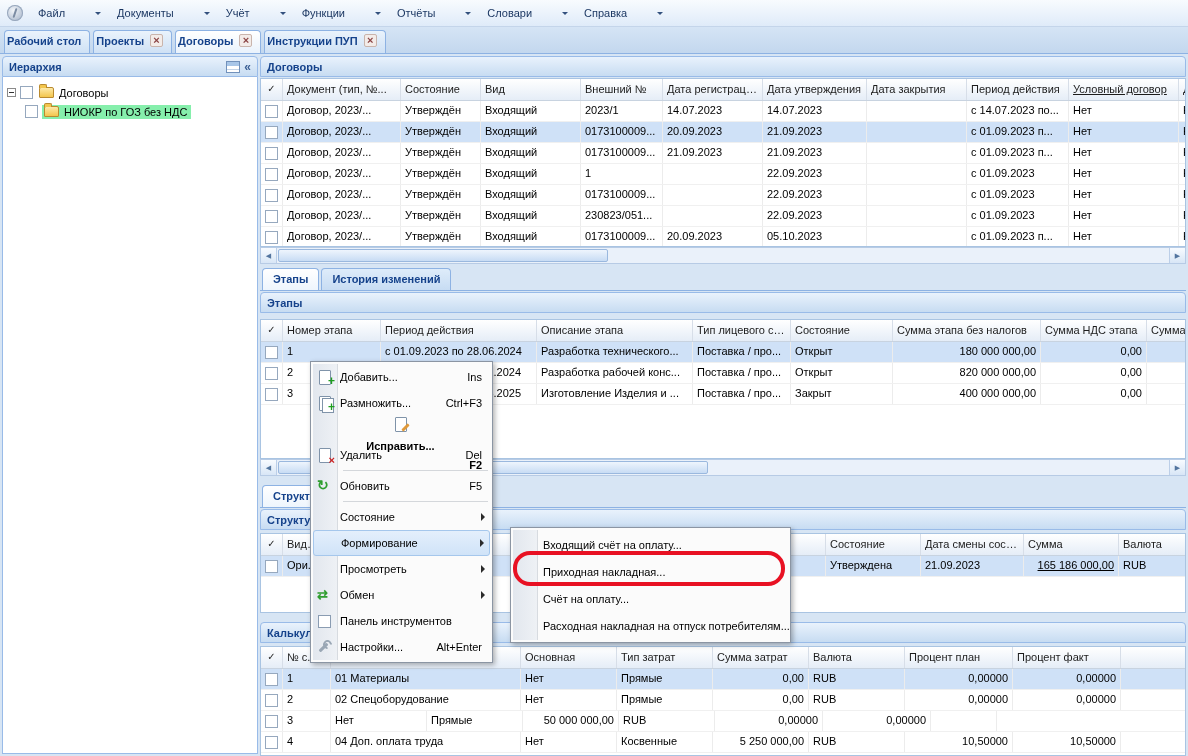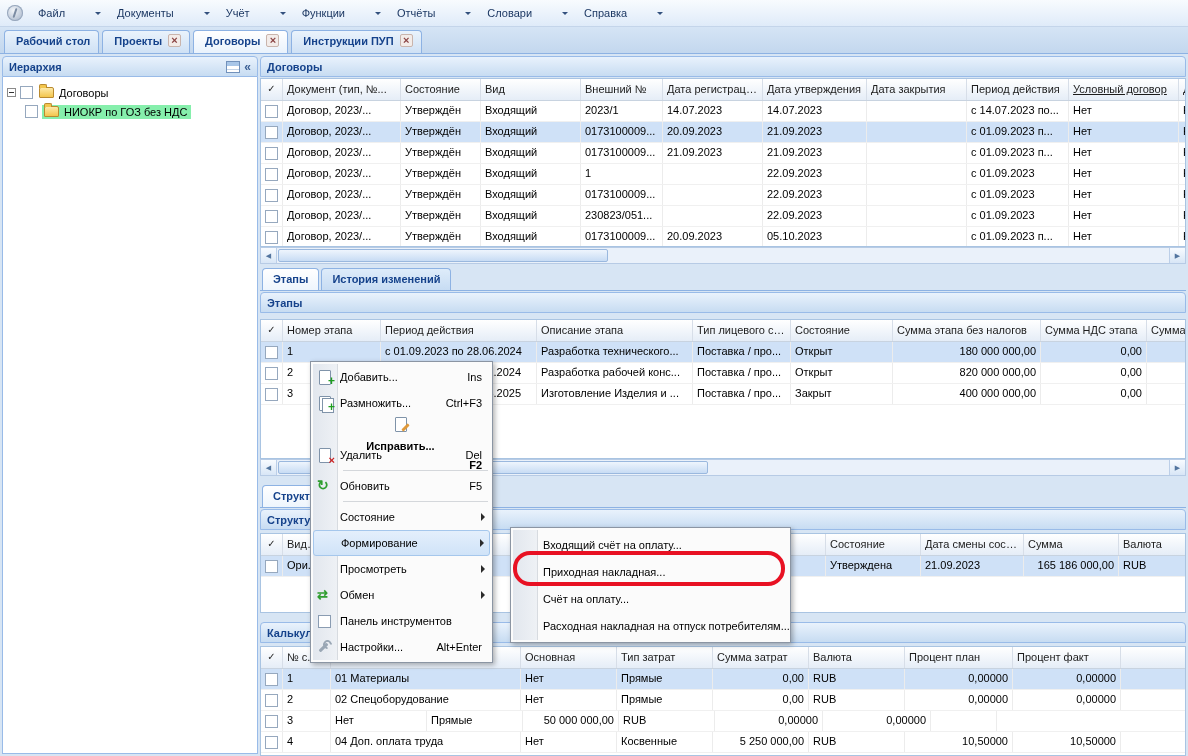--- a/index.html
+++ b/index.html
@@ -19,21 +19,21 @@
   .menubar-item { display:flex; align-items:center; padding:4px 8px; color:#17335f; cursor:default;gap:25px; }
   .caret { width:0; height:0; border-left:3px solid transparent; border-right:3px solid transparent;
     border-top:3px solid #33517e; margin-left:5px; }
 
   
   #tabbar { position:absolute; left:0; top:27px; width:1188px; height:27px;
     background:linear-gradient(#d5e4f5,#c3d7ee); border-bottom:1px solid #8db2e3;
     display:flex; align-items:flex-end; padding-left:4px; }
   .wtab { height:23px; border:1px solid #8db2e3; border-bottom:none;
     border-radius:4px 4px 0 0; background:linear-gradient(#eaf3fc,#cfe1f5);
-    color:#15428b; font-weight:bold; padding:4px 8px 0 11px; margin-right:3px;
+    color:#15428b; font-weight:bold; padding:4px 8px 0 2px; margin-right:3px;
     display:flex; align-items:flex-start; gap:6px; white-space:nowrap; }
   .wtab.active { background:linear-gradient(#ffffff,#e9f2fc); }
   .wtab-close { width:13px; height:13px; line-height:11px; text-align:center;
     color:#8a4242; font-weight:bold; font-size:11px; background:#f3ece9;
     border:1px solid #c9b4ac; border-radius:2px; margin-top:-1px; }
 
   
   .panel-header { position:absolute; height:21px;
     background:linear-gradient(#e9f2fc,#c7dcf2); border:1px solid #99bbe8;
     border-radius:4px 4px 0 0; color:#15428b; font-weight:bold;
@@ -447,21 +447,21 @@
       <div class="gh-cell" style="width: 68px;">Валюта</div>
     </div>
     <div class="grid-row selected">
       <div class="g-cell check">
         <span class="cb"></span>
       </div>
       <div class="g-cell" style="width: 40px;">Ори...</div>
       <div class="g-cell" style="width: 503px;"></div>
       <div class="g-cell" style="width: 95px;">Утверждена</div>
       <div class="g-cell" style="width: 103px;">21.09.2023</div>
-      <div class="g-cell num" style="width: 95px;">165 186 000,00</div>
+      <div class="g-cell num" style="width: 95px; text-decoration: underline;">165 186 000,00</div>
       <div class="g-cell" style="width: 68px;">RUB</div>
     </div>
   </div>
 
 <div class="panel-header" id="calc-header">
   <span>Калькул...</span>
 </div>
 <div class="grid" id="calc-grid">
     <div class="grid-header">
       <div class="gh-cell check">✓</div>

